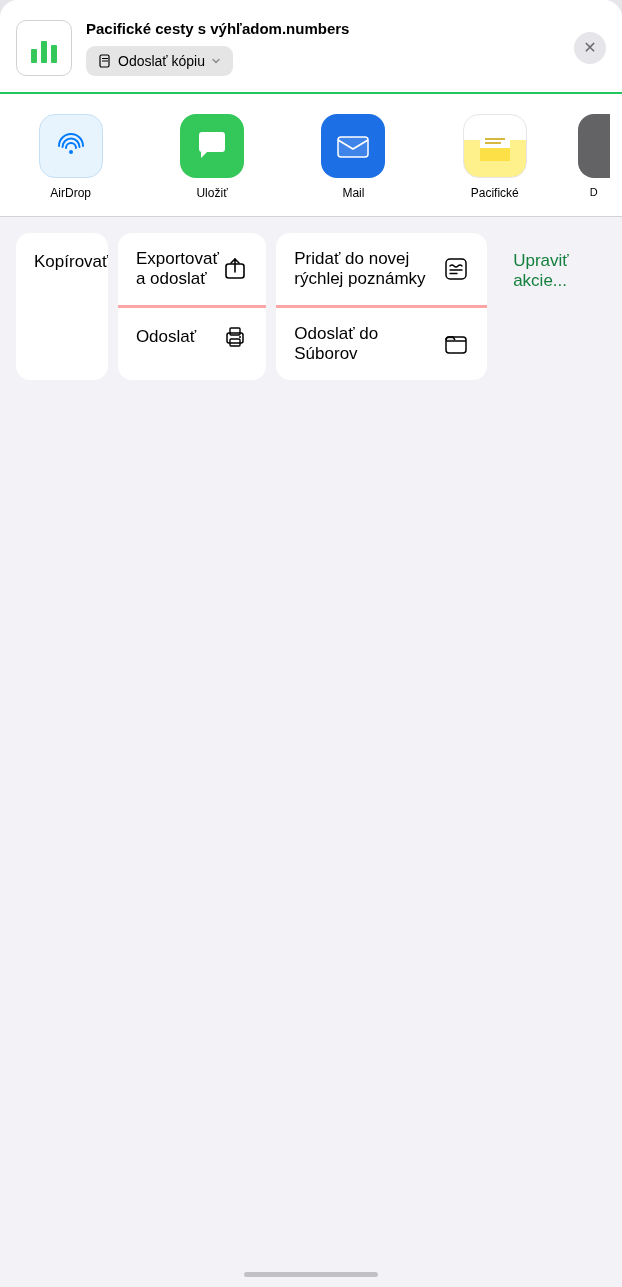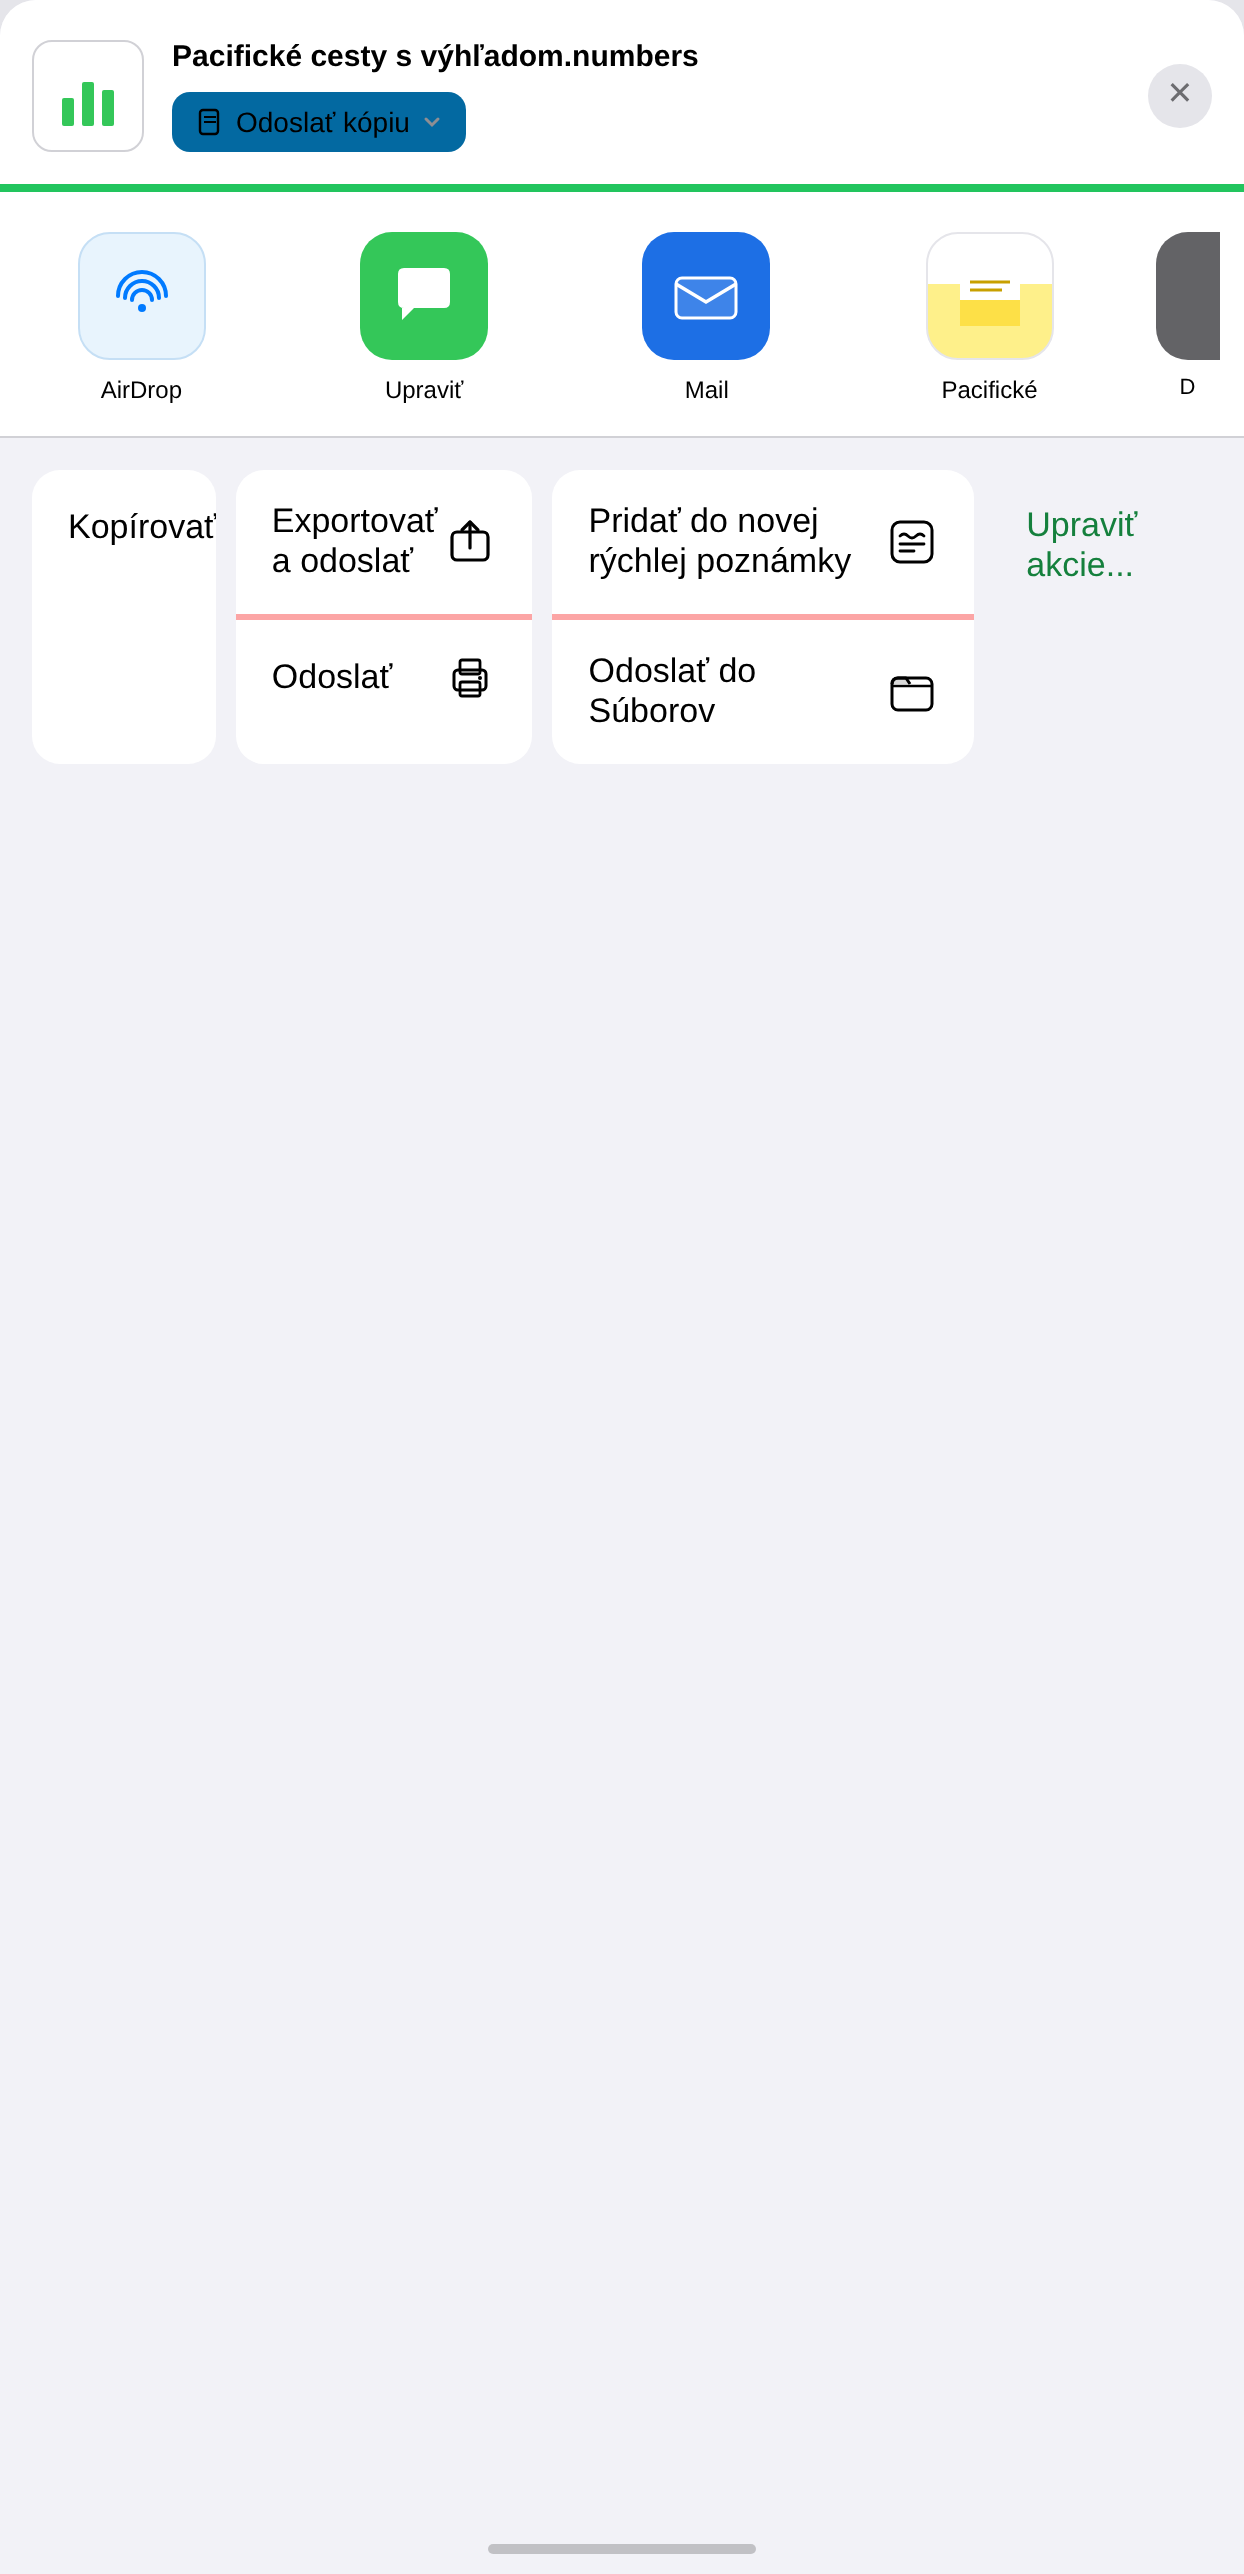--- a/index.html
+++ b/index.html
@@ -26,21 +26,21 @@
 
     
     .header {
       width: 100%;
       background: #ffffff;
       border-radius: 18px 18px 0 0;
       padding: 20px 16px 16px 16px;
       display: flex;
       align-items: center;
       gap: 14px;
-      border-bottom: 4px solid #22c55e;
+      border-bottom: 2px solid #22c55e;
     }
 
     .file-icon-wrapper {
       width: 56px;
       height: 56px;
       background: white;
       border-radius: 10px;
       border: 1.5px solid #d1d1d6;
       display: flex;
       align-items: center;
@@ -59,21 +59,21 @@
       font-size: 15px;
       font-weight: 600;
       color: #000;
       line-height: 1.2;
     }
 
     .dropdown-btn {
       display: inline-flex;
       align-items: center;
       gap: 6px;
-      background: #0369a1;
+      background: #e5e5e5;
       border-radius: 9px;
       padding: 7px 12px;
       font-size: 14px;
       color: #000;
       border: none;
       cursor: pointer;
       width: fit-content;
     }
 
     .close-btn {
@@ -277,21 +277,21 @@
       </div>
       <span class="app-label">AirDrop</span>
     </div>
 
     <div class="app-item">
       <div class="app-icon messages">
         <svg width="38" height="38" viewBox="0 0 38 38">
           <path d="M6 8 Q6 5 9 5 L29 5 Q32 5 32 8 L32 22 Q32 25 29 25 L14 25 L8 31 L8 25 L9 25 Q6 25 6 22 Z" fill="white"></path>
         </svg>
       </div>
-      <span class="app-label">Upraviť</span>
+      <span class="app-label">Uložiť</span>
     </div>
 
     <div class="app-item">
       <div class="app-icon mail">
         <svg width="40" height="40" viewBox="0 0 40 40">
           <rect x="5" y="11" width="30" height="20" rx="3" fill="white" opacity="0.15"></rect>
           <rect x="5" y="11" width="30" height="20" rx="3" fill="none" stroke="white" stroke-width="1.5"></rect>
           <path d="M5 14 L20 23 L35 14" fill="none" stroke="white" stroke-width="1.8"></path>
         </svg>
       </div>

